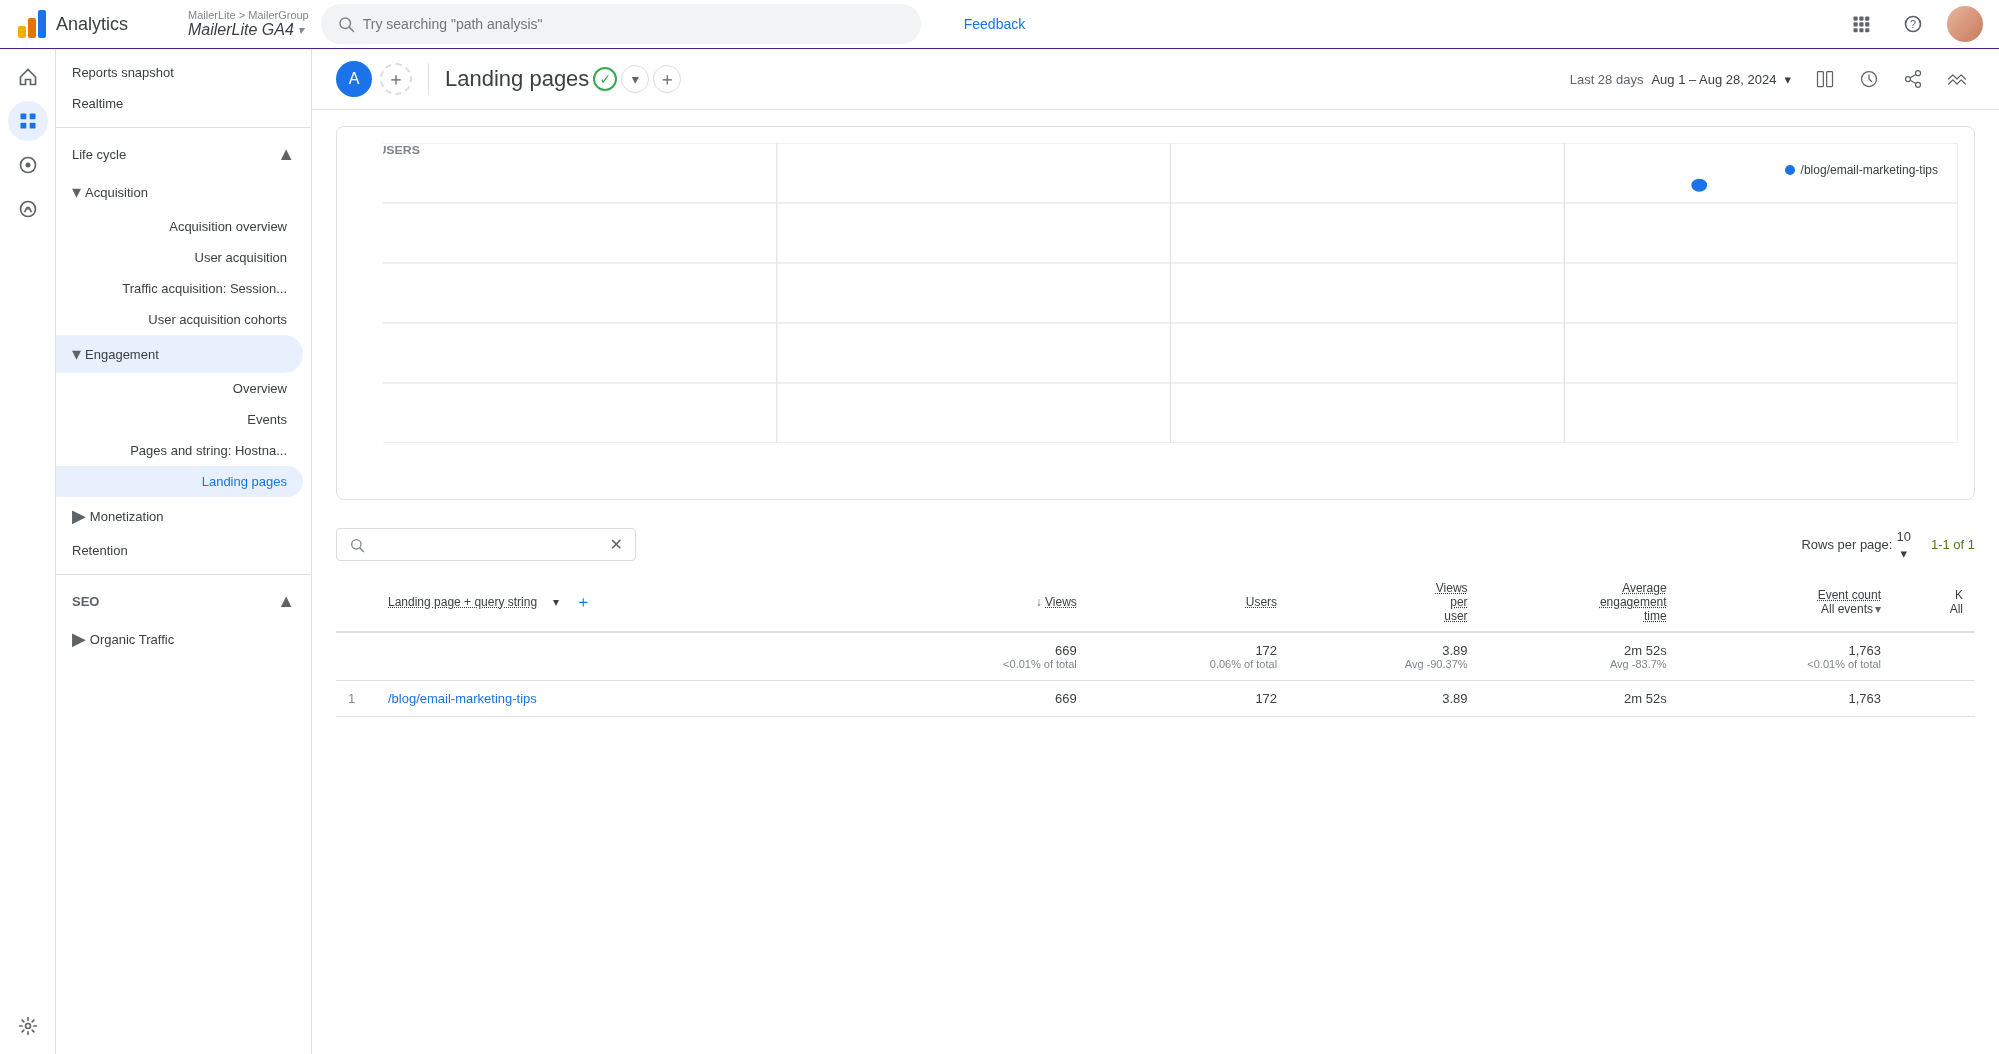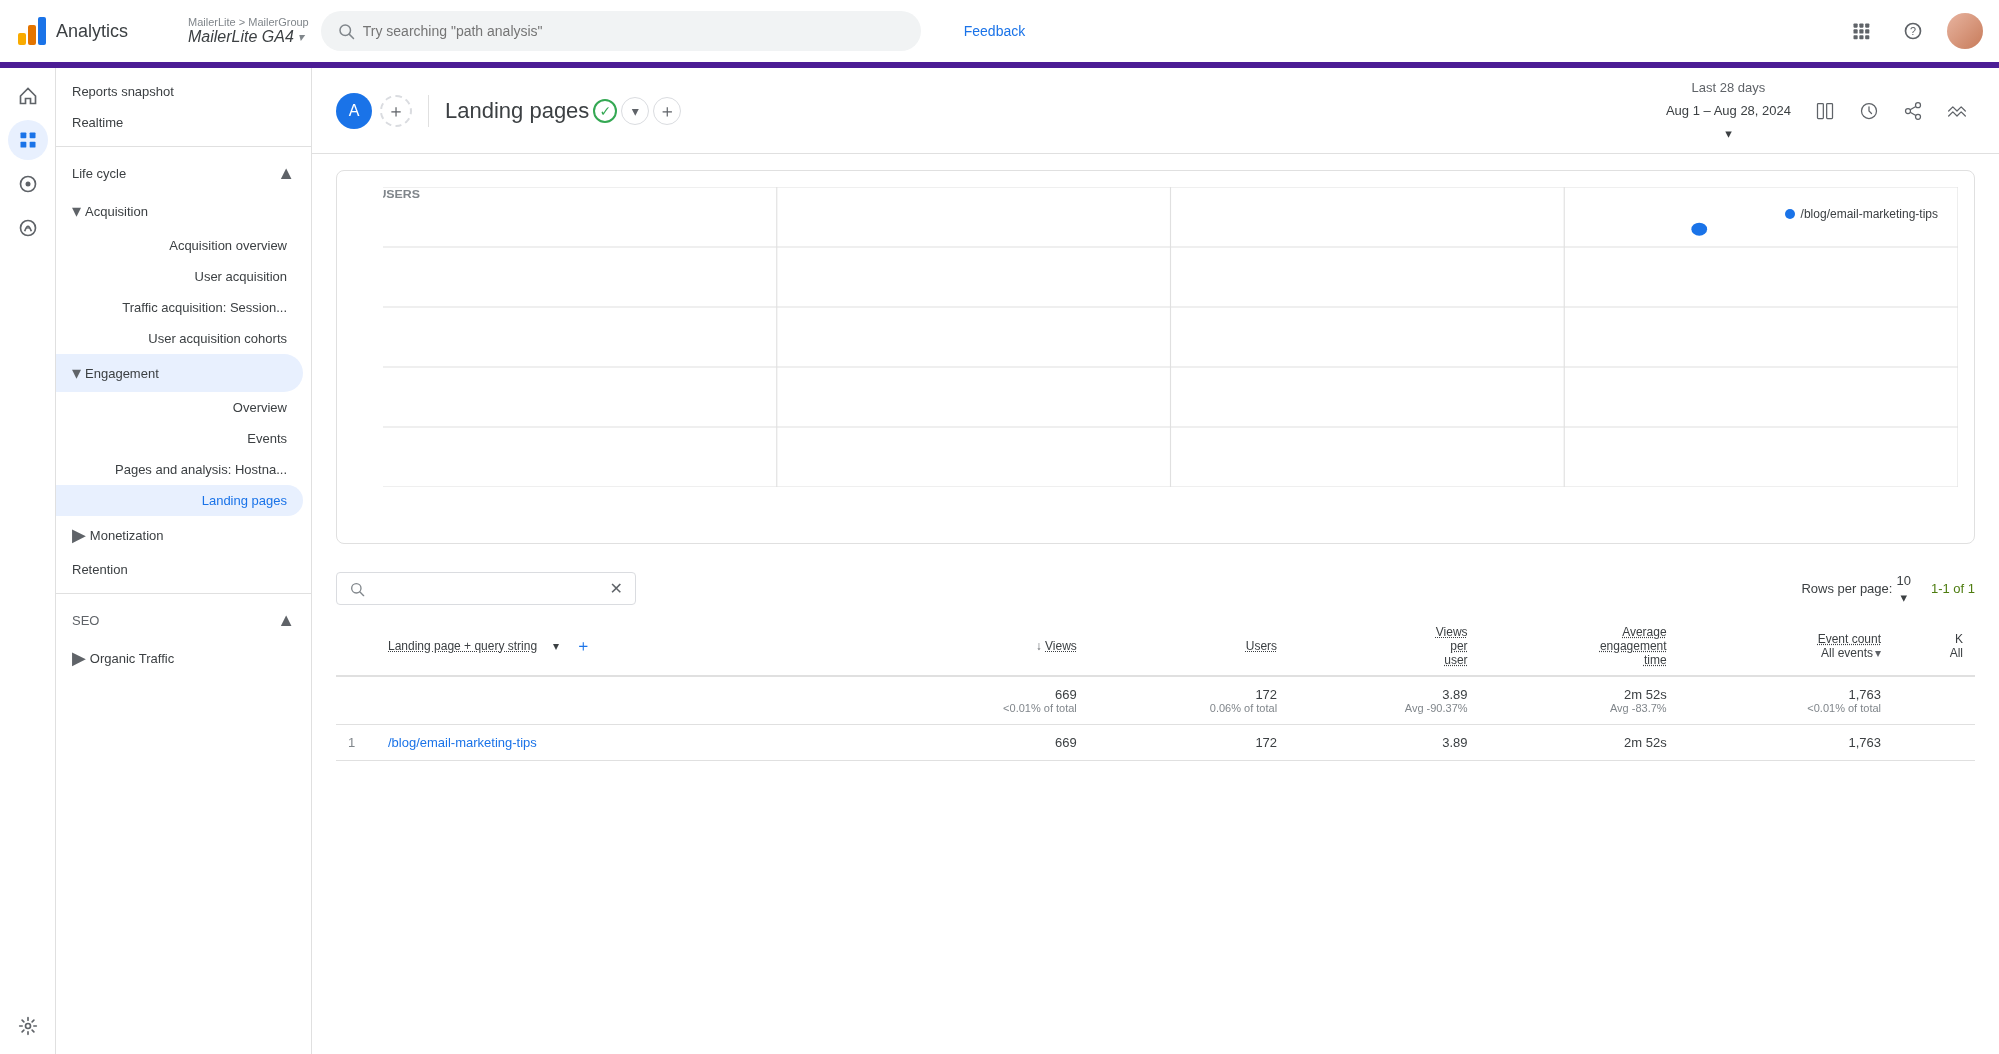--- a/index.html
+++ b/index.html
@@ -1,19 +1,19 @@
 <!DOCTYPE html>
 <html><head>
   <meta charset="utf-8">
   <style>
     * { box-sizing: border-box; margin: 0; padding: 0; }
     body { font-family: 'Google Sans', Arial, sans-serif; font-size: 13px; color: #3c4043; background: #fff; display: flex; flex-direction: column; height: 100vh; overflow: hidden; }
 
     
-    .topbar { display: flex; align-items: center; height: 68px; padding: 0 16px; border-bottom: 6px solid #4c1d95; gap: 12px; flex-shrink: 0; }
+    .topbar { display: flex; align-items: center; height: 49px; padding: 0 16px; border-bottom: 1px solid #4c1d95; gap: 12px; flex-shrink: 0; }
     .topbar-logo { display: flex; align-items: center; gap: 8px; min-width: 160px; }
     .logo-icon { width: 32px; height: 32px; }
     .logo-text { font-size: 18px; font-weight: 400; color: #3c4043; }
     .topbar-breadcrumb { display: flex; flex-direction: column; justify-content: center; }
     .breadcrumb-top { font-size: 11px; color: #80868b; }
     .breadcrumb-bottom { font-size: 16px; font-weight: 500; color: #3c4043; display: flex; align-items: center; gap: 4px; font-style: italic; }
     .breadcrumb-arrow { color: #80868b; font-size: 12px; }
     .search-bar { flex: 1; max-width: 600px; height: 40px; background: #f1f3f4; border-radius: 24px; display: flex; align-items: center; padding: 0 16px; gap: 8px; border: none; }
     .search-bar input { background: transparent; border: none; outline: none; font-size: 14px; color: #3c4043; flex: 1; }
     .feedback-link { color: #1a73e8; font-size: 14px; text-decoration: none; cursor: pointer; margin-left: 8px; padding-left: 23px; }
@@ -48,21 +48,21 @@
     
     .page-header { display: flex; align-items: center; padding: 12px 24px; gap: 8px; border-bottom: 1px solid #e0e0e0; }
     .page-avatar { width: 36px; height: 36px; border-radius: 50%; background: #1a73e8; color: white; display: flex; align-items: center; justify-content: center; font-size: 16px; font-weight: 500; }
     .add-compare-btn { width: 32px; height: 32px; border-radius: 50%; border: 2px dashed #dadce0; display: flex; align-items: center; justify-content: center; cursor: pointer; color: #5f6368; font-size: 18px; }
     .page-divider { width: 1px; height: 32px; background: #e0e0e0; margin: 0 8px; }
     .page-title { font-size: 22px; font-weight: 400; color: #3c4043; }
     .page-title-badge { display: flex; align-items: center; gap: 4px; }
     .verified-badge { width: 24px; height: 24px; border-radius: 50%; border: 2px solid #34a853; display: flex; align-items: center; justify-content: center; color: #34a853; font-size: 14px; cursor: pointer; }
     .edit-badge { width: 28px; height: 28px; border-radius: 50%; border: 1px solid #dadce0; display: flex; align-items: center; justify-content: center; cursor: pointer; color: #5f6368; font-size: 14px; }
     .add-metric-btn { width: 28px; height: 28px; border-radius: 50%; border: 1px solid #dadce0; display: flex; align-items: center; justify-content: center; cursor: pointer; color: #5f6368; font-size: 18px; }
-    .date-range { margin-left: auto; display: flex; align-items: center; gap: 8px; font-size: 13px; color: #3c4043; cursor: pointer; flex-direction: column; }
+    .date-range { margin-left: auto; display: flex; align-items: center; gap: 8px; font-size: 13px; color: #3c4043; cursor: pointer; }
     .date-range-label { color: #5f6368; }
     .header-actions { display: flex; align-items: center; gap: 8px; margin-left: 8px; }
     .header-action-btn { width: 36px; height: 36px; border-radius: 50%; display: flex; align-items: center; justify-content: center; cursor: pointer; color: #5f6368; font-size: 18px; }
 
     
     .chart-container { margin: 16px 24px; background: #fff; border: 1px solid #e0e0e0; border-radius: 8px; padding: 16px; }
     .chart-area { position: relative; height: 340px; }
     .chart-legend { position: absolute; top: 20px; right: 20px; display: flex; align-items: center; gap: 6px; font-size: 12px; color: #3c4043; }
     .legend-dot { width: 10px; height: 10px; border-radius: 50%; background: #1a73e8; }
     .chart-svg { width: 100%; height: 100%; }
@@ -208,34 +208,34 @@
     <div class="sidebar-item sub">Traffic acquisition: Session...</div>
     <div class="sidebar-item sub">User acquisition cohorts</div>
 
     <div class="sidebar-group-header" style="background:#e8f0fe; border-radius: 0 24px 24px 0; margin-right:8px;">
       <span class="arrow">▾</span>
       <span>Engagement</span>
     </div>
 
     <div class="sidebar-item sub">Overview</div>
     <div class="sidebar-item sub">Events</div>
-    <div class="sidebar-item sub">Pages and analysis: Hostna...</div>
+    <div class="sidebar-item sub">Pages and string: Hostna...</div>
     <div class="sidebar-item sub active">Landing pages</div>
 
     <div class="sidebar-group-header">
       <span class="arrow">▶</span>
       <span>Monetization</span>
     </div>
 
     <div class="sidebar-top-item">Retention</div>
 
     <div class="sidebar-divider"></div>
 
     <div style="display:flex; align-items:center; justify-content:space-between; padding: 8px 16px;">
-      <span style="font-size:13px; color:#5f6368; font-weight:400;">SEO</span>
+      <span style="font-size:13px; color:#5f6368; font-weight:700;">SEO</span>
       <span style="font-size:18px; color:#5f6368;">▲</span>
     </div>
 
     <div class="sidebar-group-header">
       <span class="arrow">▶</span>
       <span>Organic Traffic</span>
     </div>
   </div>
 
   <div class="content">

